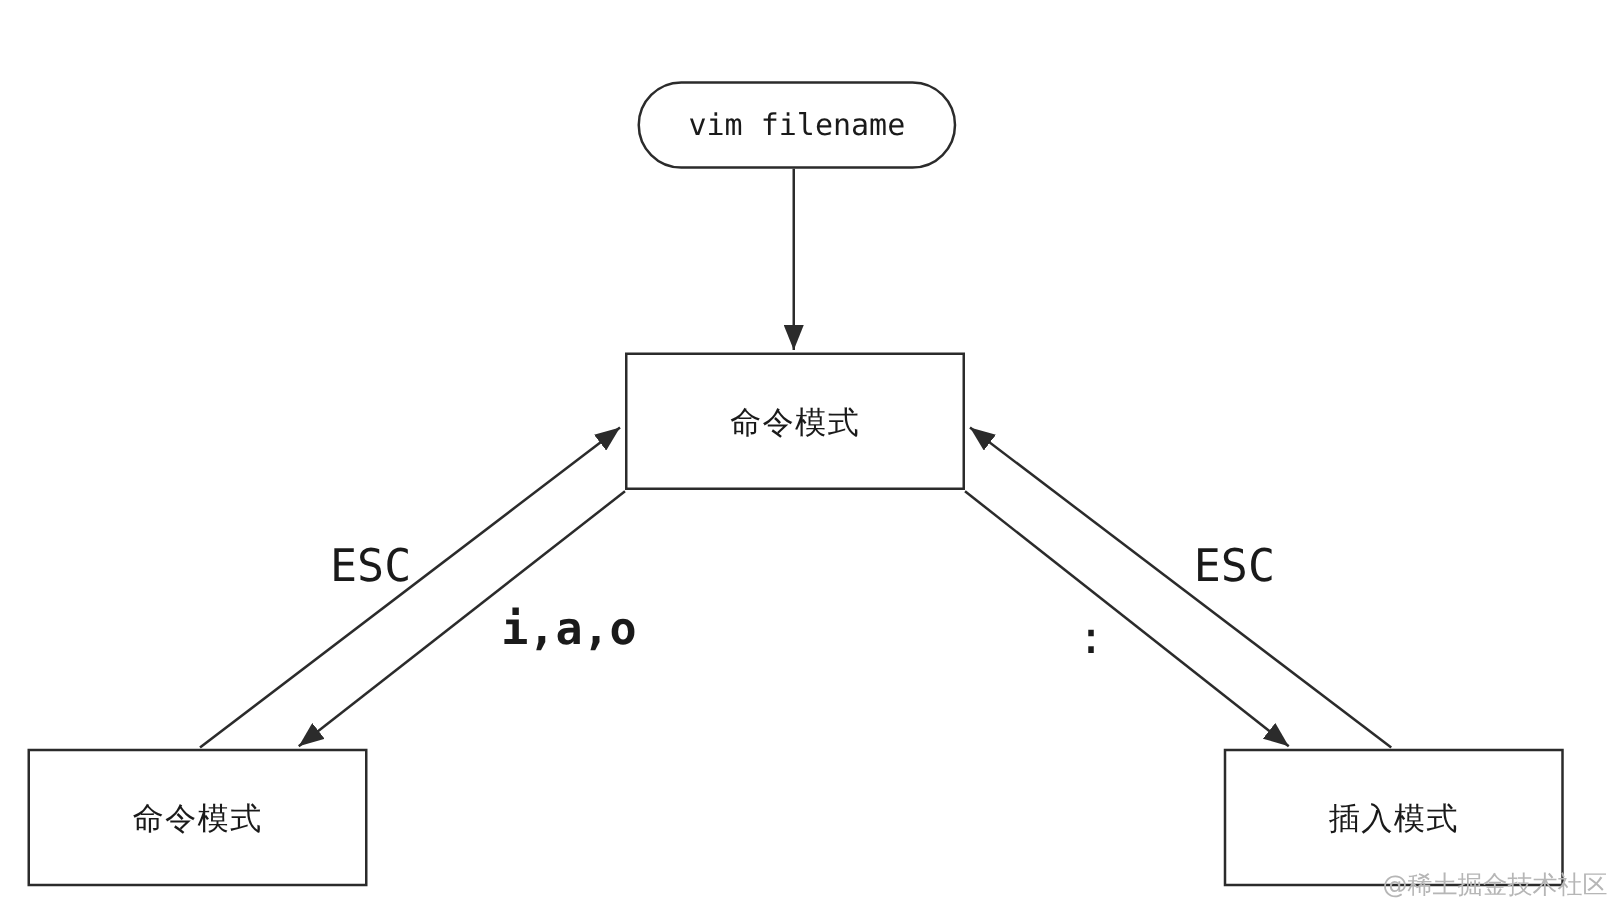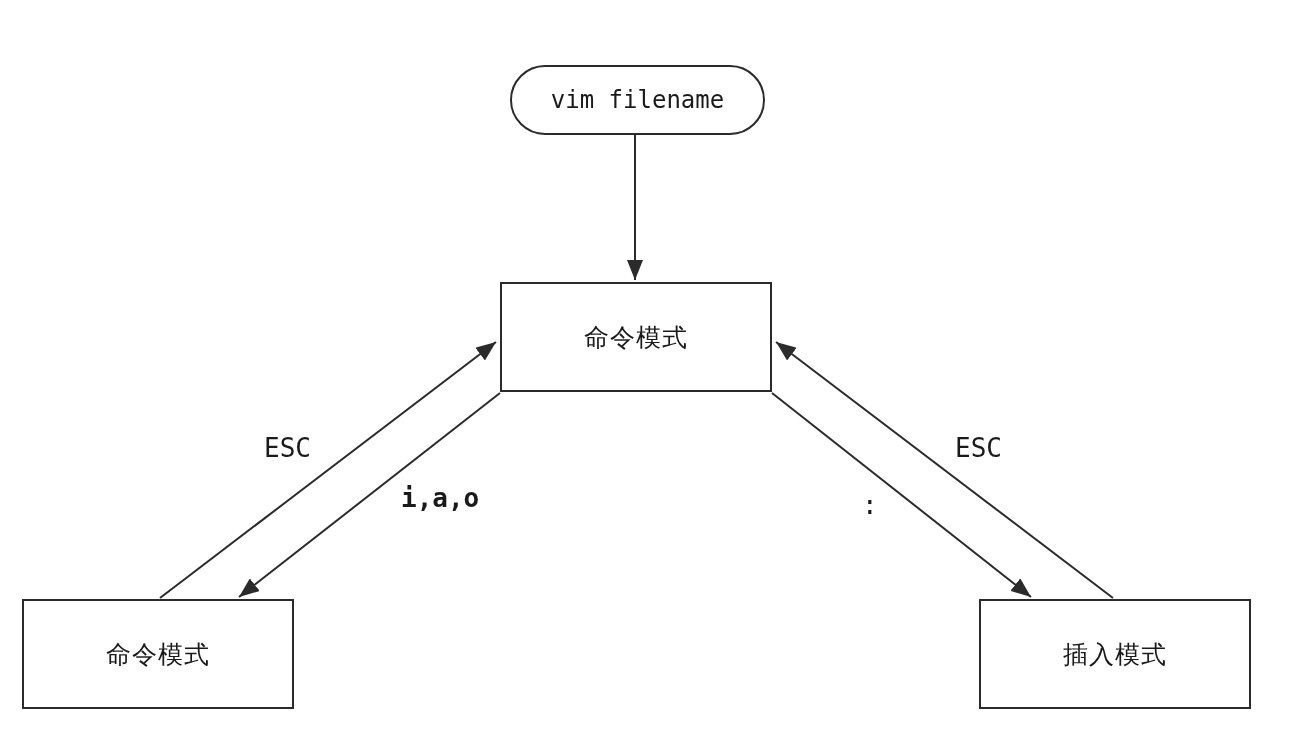--- a/index.html
+++ b/index.html
@@ -45,21 +45,21 @@
     letter-spacing: 1px;
   }
 
   .node-command  { left: 500px; top: 282px; }
   .node-insert   { left: 22px;  top: 599px; }
   .node-lastline { left: 979px; top: 599px; }
 
   .edge-label {
     position: absolute;
     font-family: "DejaVu Sans Mono", monospace;
-    font-size: 26px;
+    font-size: 36px;
     color: #1a1a1a;
     white-space: pre;
   }
 
   .label-esc-left  { left: 264px; top: 433px; }
   .label-iao       { left: 401px; top: 483px; font-weight: bold; }
   .label-esc-right { left: 955px; top: 433px; }
   .label-colon     { left: 862px; top: 490px; }
 
   .watermark {
@@ -111,14 +111,15 @@
   </div>
 
   <div class="edge-label label-esc-left">ESC</div>
 
   <div class="edge-label label-iao">i,a,o</div>
 
   <div class="edge-label label-esc-right">ESC</div>
 
   <div class="edge-label label-colon">:</div>
 
+  <div class="watermark">@稀土掘金技术社区</div>
 
 </div>
 
 </body></html>

